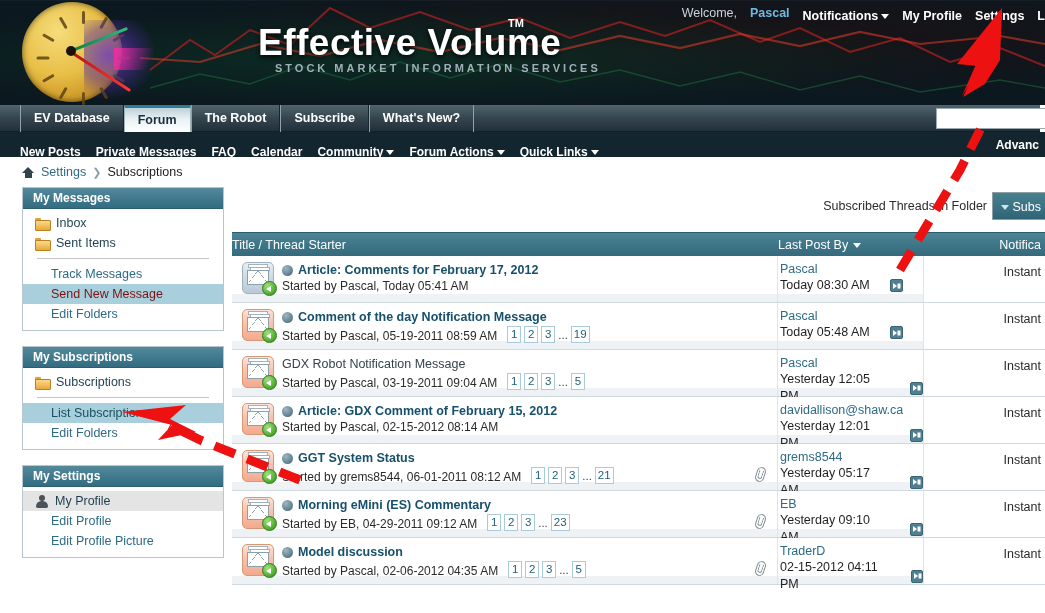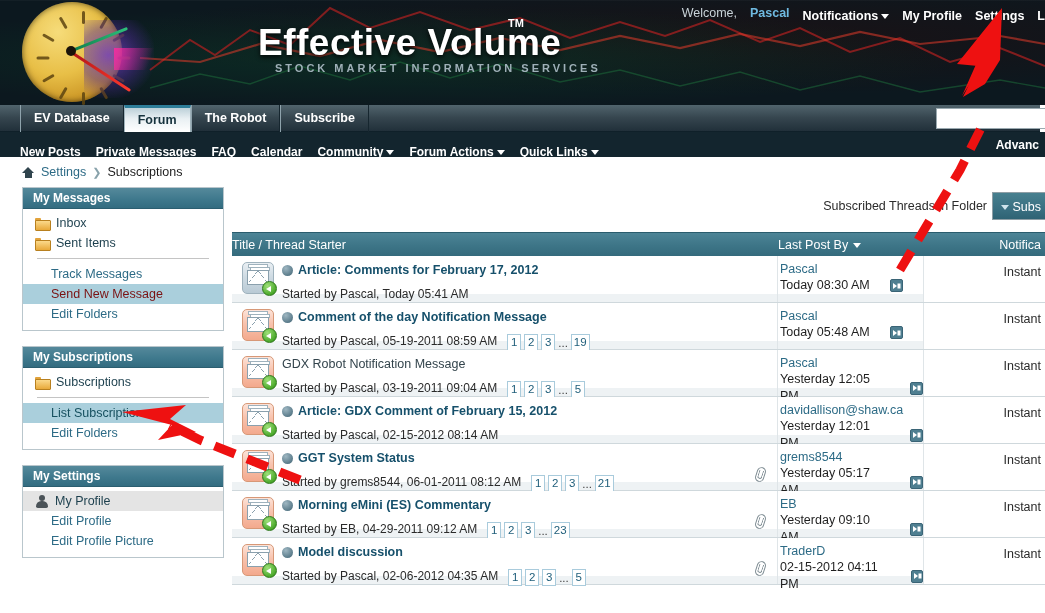--- a/index.html
+++ b/index.html
@@ -371,22 +371,22 @@
     width: 11px; height: 11px; border-radius: 50%;
     background: radial-gradient(circle at 35% 30%, #9fb7c2, #5b7c8b 70%, #3c5966 100%);
     flex: 0 0 auto;
   }
   .t-title {
     font-size: 12.5px; font-weight: bold; color: #16506b; text-decoration: none;
     white-space: nowrap;
   }
   .t-title.plain { font-weight: normal; color: #33444c; }
   .t-line2 {
-    display: flex; align-items: flex-start; gap: 6px;
-    margin-top: 8px;
+    display: flex; align-items: flex-end; gap: 6px;
+    margin-top: 0;
     font-size: 12px; color: #2a2a2a;
     white-space: nowrap;
   }
   .pages { display: flex; align-items: center; gap: 3px; margin-left: 4px; }
   .pg {
     display: inline-block;
     min-width: 14px; height: 17px; line-height: 15px;
     padding: 0 2px;
     text-align: center;
     border: 1px solid #a9cbdc;
@@ -477,20 +477,21 @@
         <a href="#"><span>L</span></a>
       </div>
   </div>
 
   <div class="tabbar">
     <div class="tabs" id="tabs">
         <a href="#" class="tab"><span>EV Database</span></a>
         <a href="#" class="tab active"><span>Forum</span></a>
         <a href="#" class="tab"><span>The Robot</span></a>
         <a href="#" class="tab"><span>Subscribe</span></a>
+        <a href="#" class="tab tab-end"><span>What's New?</span></a>
       </div>
     <div class="hdr-search"></div>
   </div>
 
   <div class="subnav">
     <div class="subnav-inner" id="subnav">
         <a href="#"><span>New Posts</span></a>
         <a href="#"><span>Private Messages</span></a>
         <a href="#"><span>FAQ</span></a>
         <a href="#"><span>Calendar</span></a>

